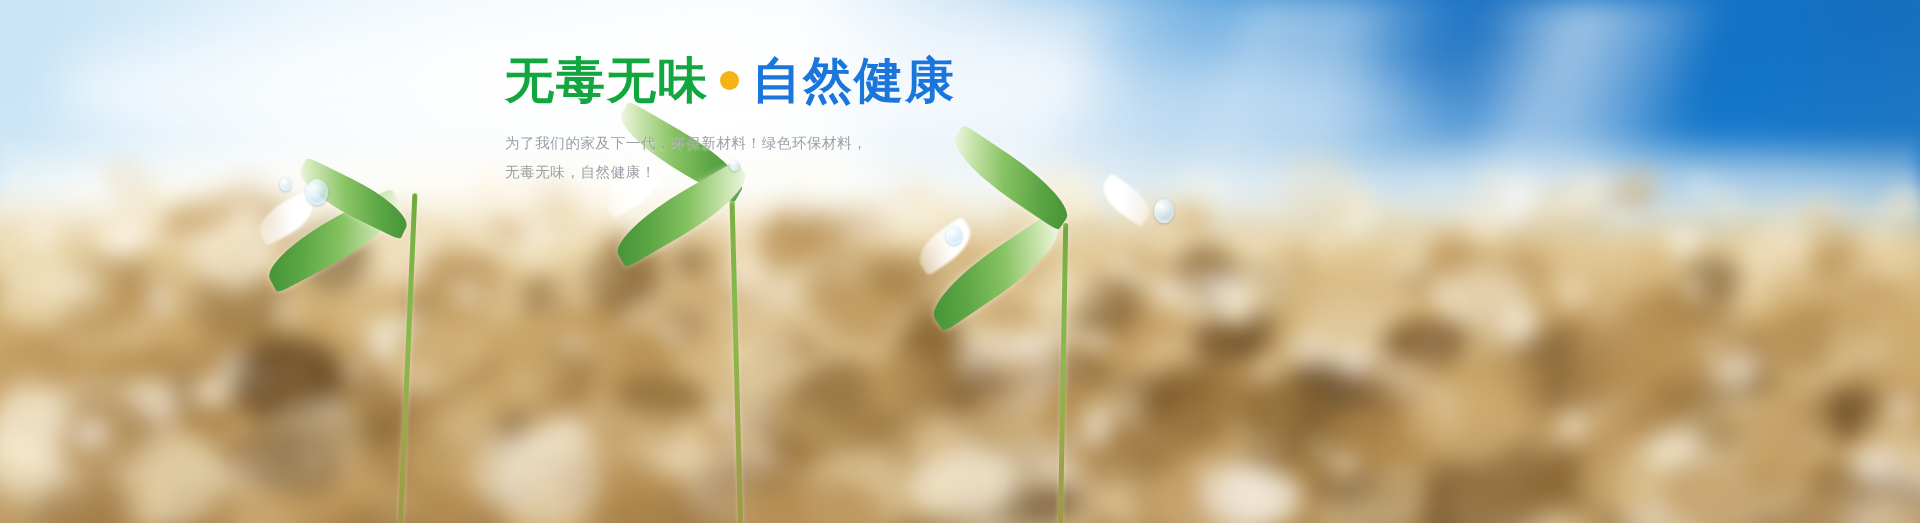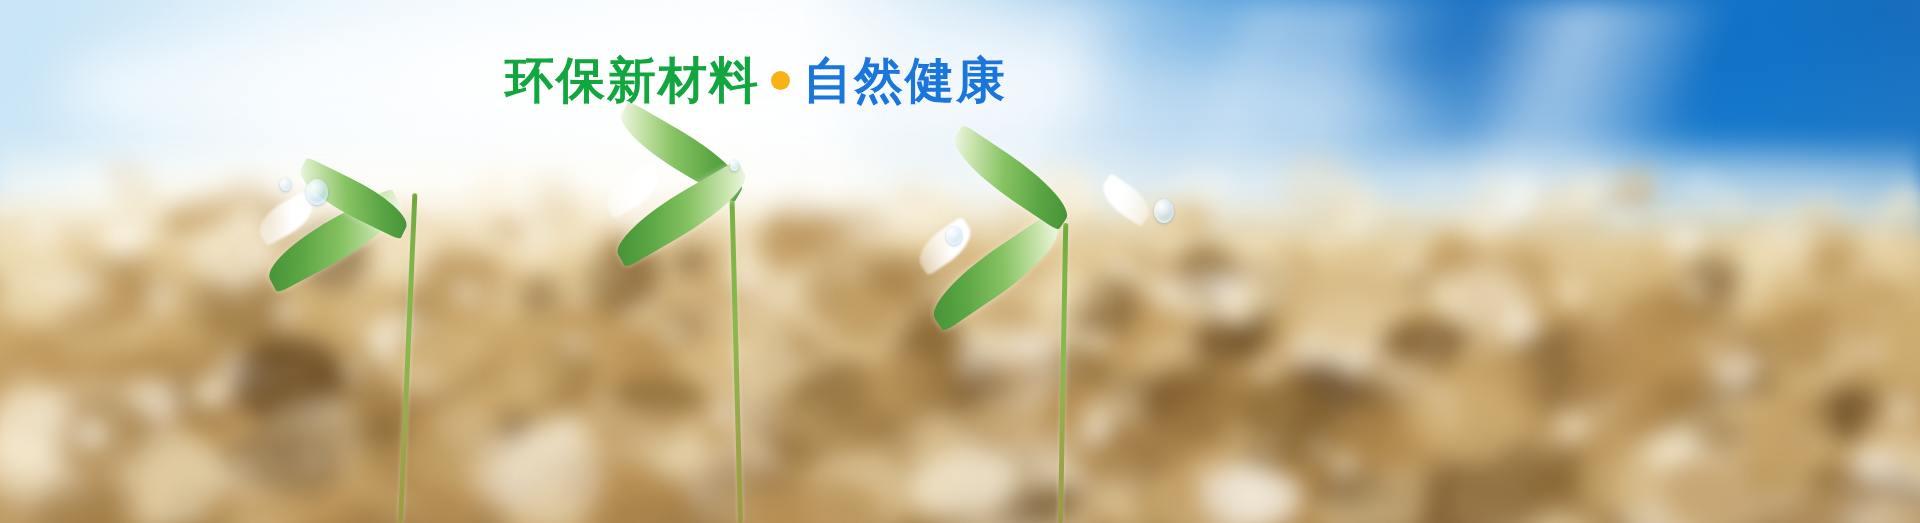--- a/index.html
+++ b/index.html
@@ -864,19 +864,23 @@
       <div class="leaf" style="width: 138px; height: 36px; left: 0px; bottom: 292px; transform: rotate(34deg) scaleX(-1); transform-origin: left bottom; background: linear-gradient(120deg, rgb(63, 143, 52) 0%, rgb(91, 165, 68) 28%, rgb(134, 194, 98) 55%, rgb(207, 231, 180) 82%, rgb(255, 255, 255) 100%);"></div>
       <div class="leaf-tip-white" style="width: 55.2px; height: 28.08px; left: 82.8px; bottom: 296.32px; transform: rotate(34deg) scaleX(-1); transform-origin: left bottom;"></div>
       <div class="droplet" style="width: 20px; height: 24px; left: 96px; bottom: 300px;"></div>
       <div class="droplet" style="width: 16px; height: 19px; left: -112px; bottom: 278px;"></div>
     </div>
 
   <div class="copy">
 
 
     <div class="headline">
-      <span class="hl-green">环保新材料</span><span class="hl-dot"></span><span class="hl-blue">自然健康</span>
+      <span class="hl-green">无毒无味</span><span class="hl-dot"></span><span class="hl-blue">自然健康</span>
     </div>
 
+    <div class="sub">
+      <div>为了我们的家及下一代，环保新材料！绿色环保材料，</div>
+      <div>无毒无味，自然健康！</div>
+    </div>
 
   </div>
 
 </div>
 
 </body></html>

